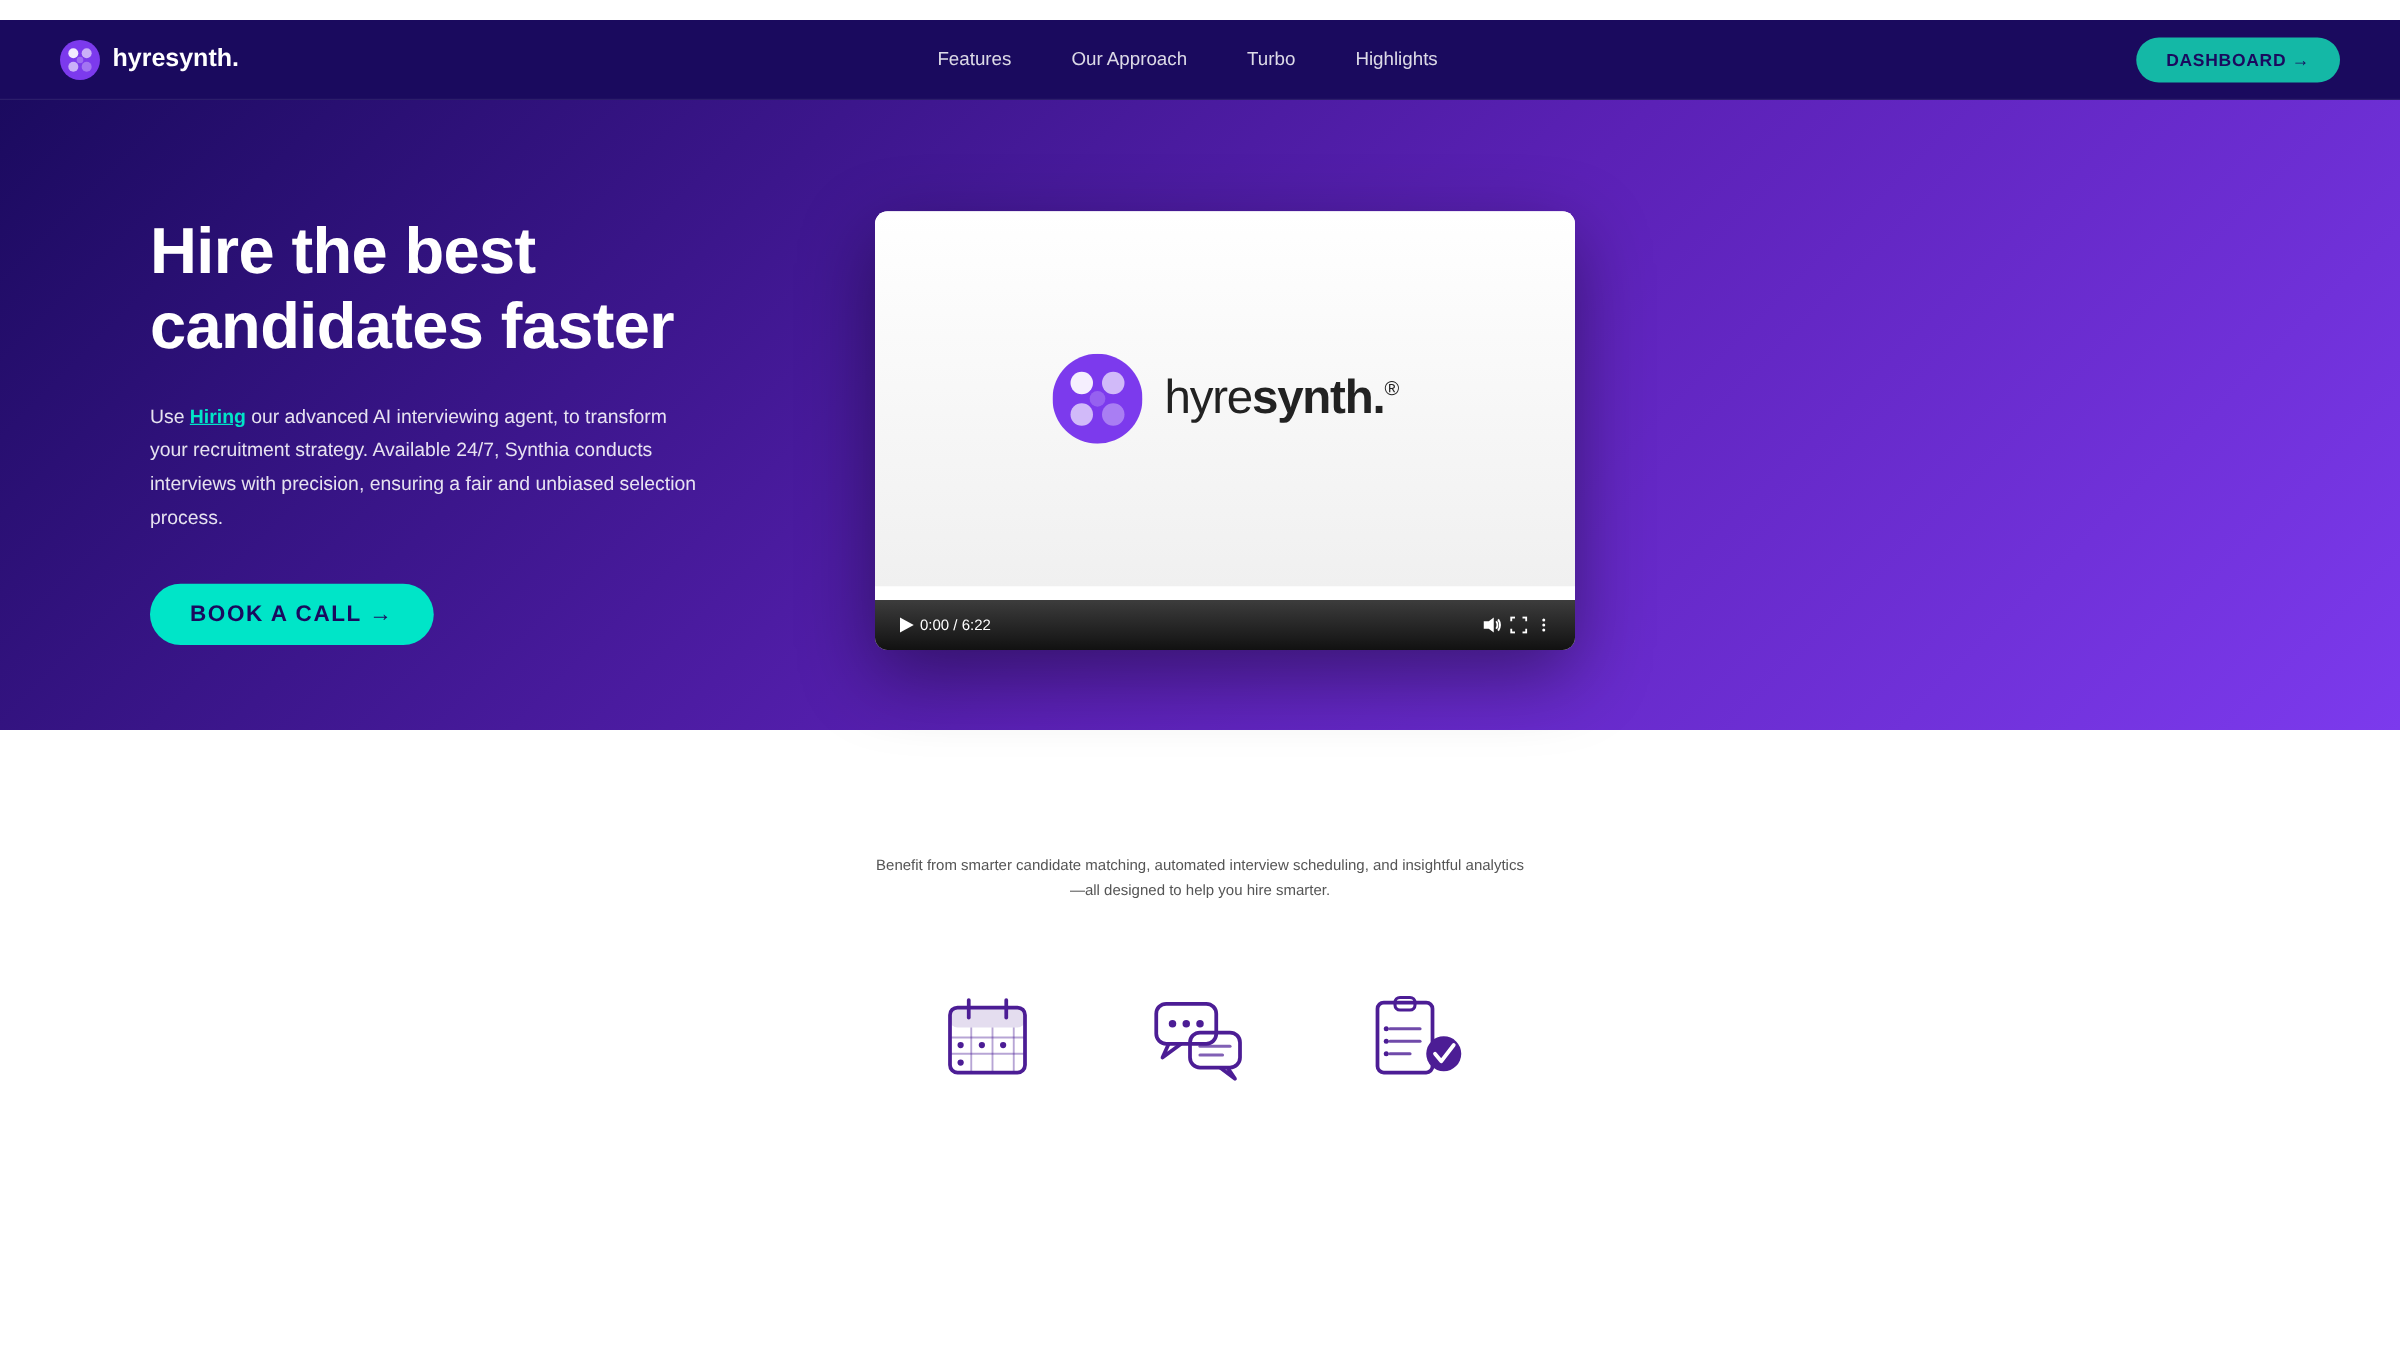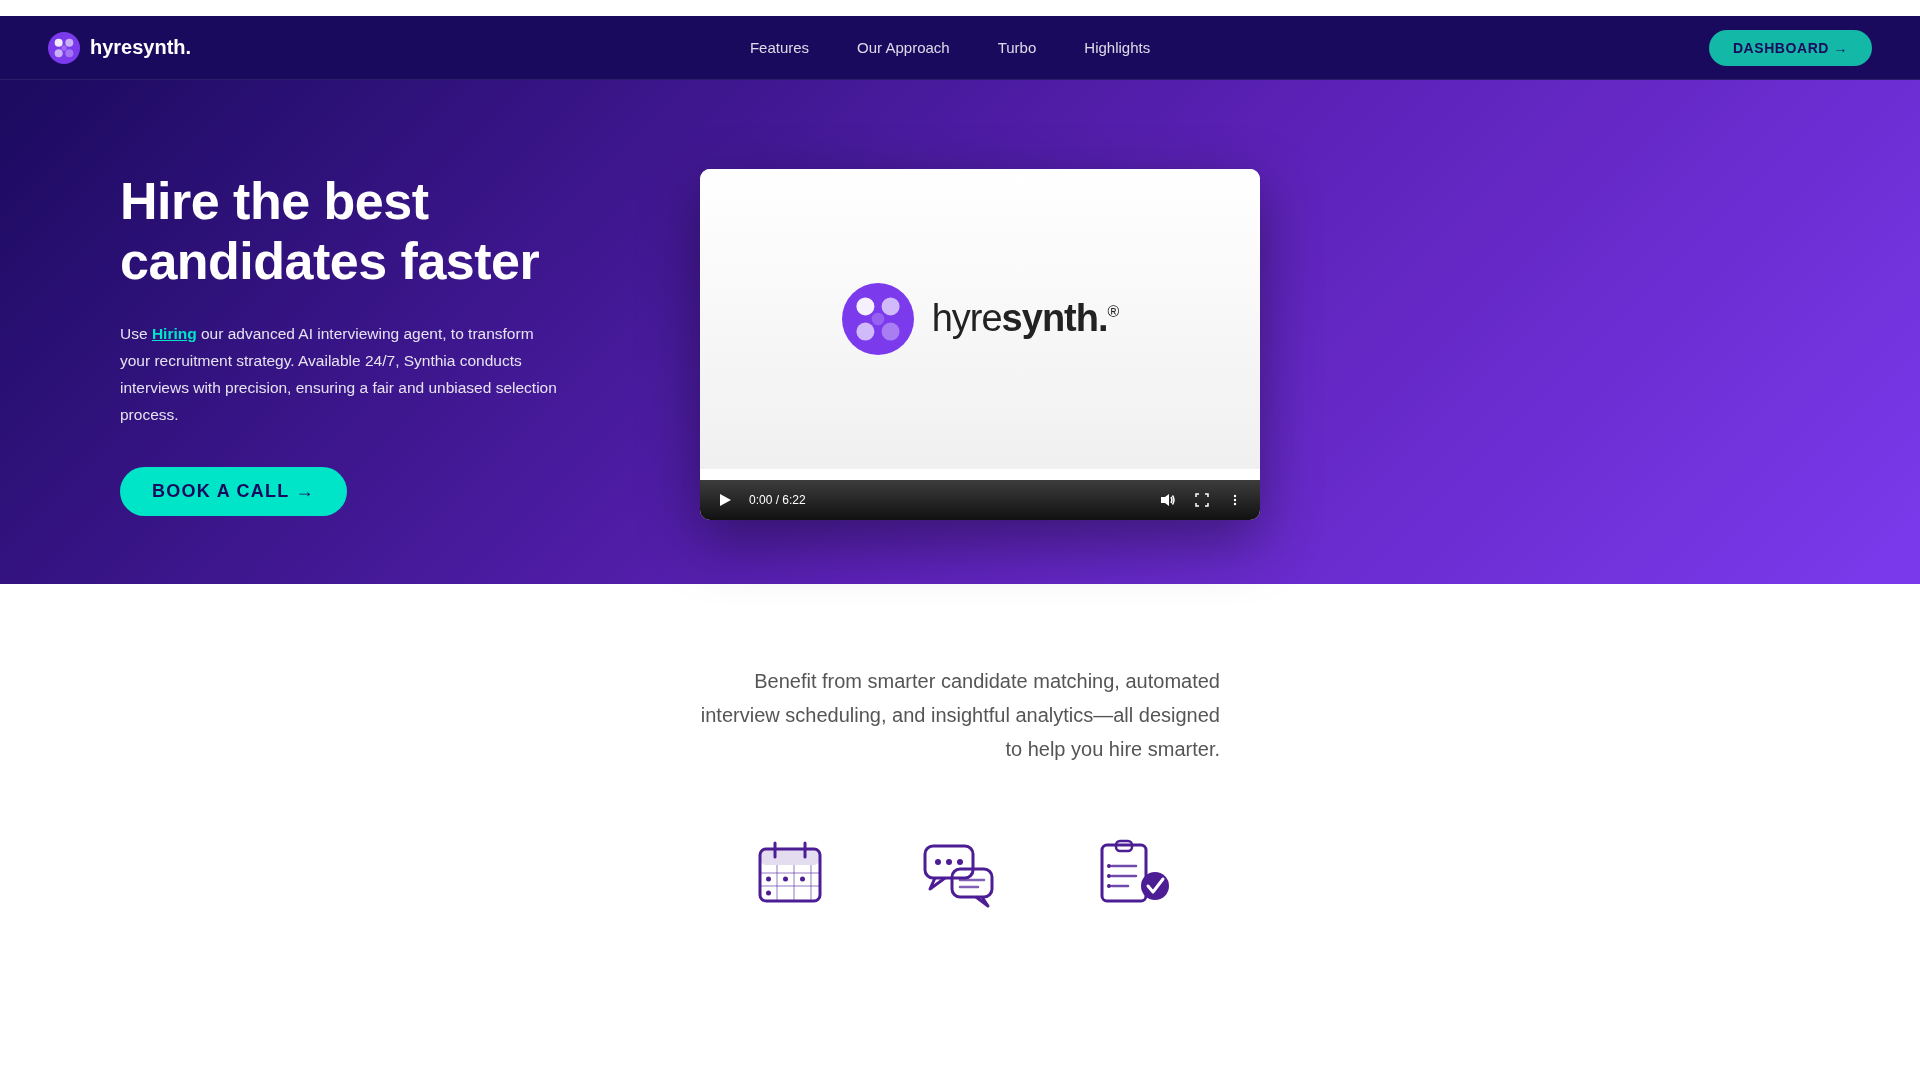--- a/index.html
+++ b/index.html
@@ -147,21 +147,21 @@
       color: #222;
       font-weight: 300;
       letter-spacing: -1px;
     }
     .video-logo-text b { font-weight: 700; }
     .video-controls {
       background: linear-gradient(0deg, #111 0%, rgba(50,50,50,0.95) 100%);
       padding: 10px 16px;
       display: flex;
       align-items: center;
-      gap: 15px;
+      gap: 2px;
     }
     .ctrl-btn {
       background: none;
       border: none;
       cursor: pointer;
       color: #fff;
       font-size: 14px;
       padding: 2px;
       display: flex;
       align-items: center;
@@ -196,26 +196,25 @@
       font-weight: 400;
       color: #222;
       margin-bottom: 20px;
       letter-spacing: -0.3px;
     }
     .turbo-title .accent {
       color: #6b21a8;
       font-weight: 700;
     }
     .turbo-desc {
-      font-size: 20px;
+      font-size: 12px;
       color: #555;
       max-width: 520px;
-      margin: 0 auto 60px;
+      margin: 18px auto 60px;
       line-height: 1.7;
-      text-align: right;
     }
     .features-row {
       display: flex;
       justify-content: center;
       gap: 80px;
       margin-top: 20px;
     }
     .feature-item {
       display: flex;
       flex-direction: column;

